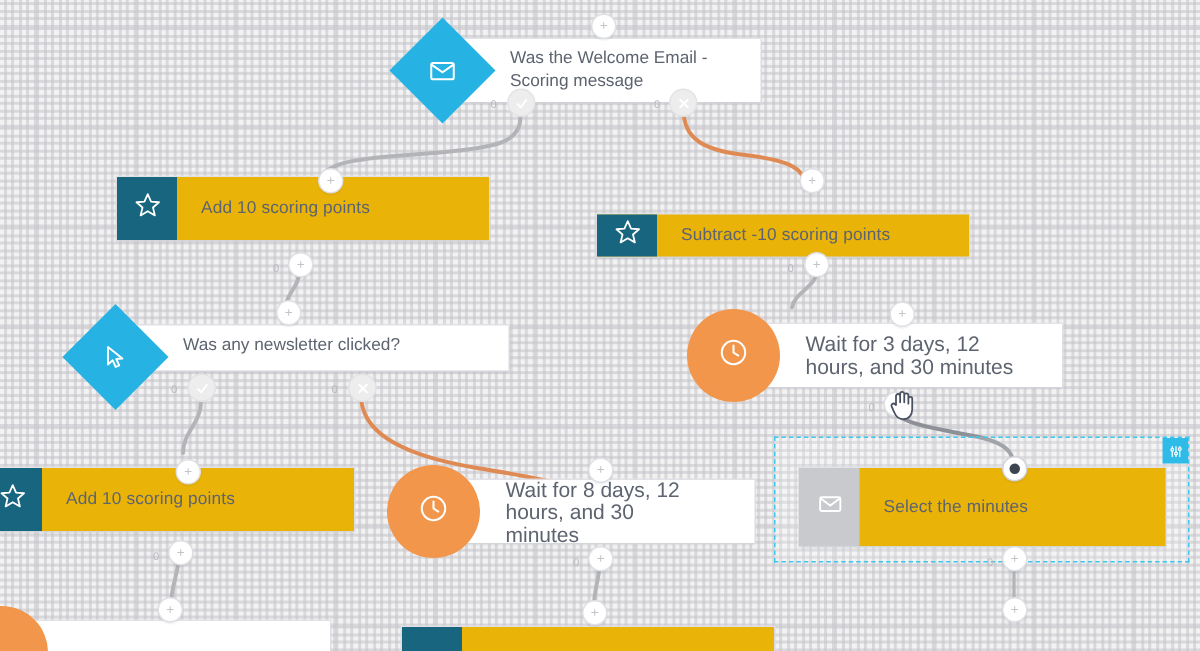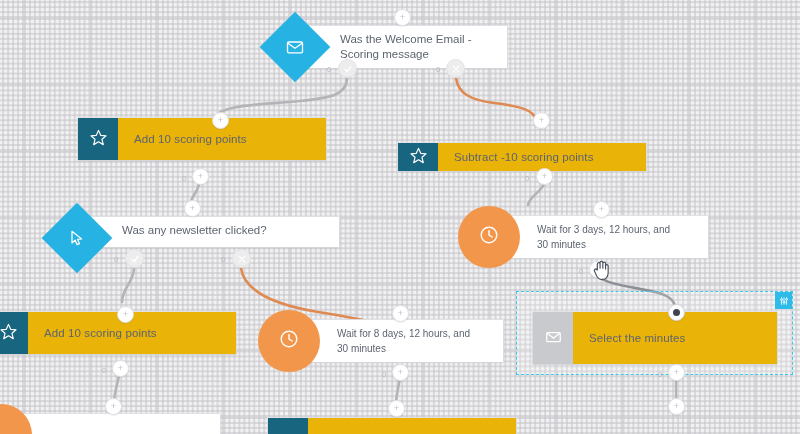--- a/index.html
+++ b/index.html
@@ -107,21 +107,21 @@
   }
   .circle-card {
     position: absolute;
     left: 31px;
     background: #ffffff;
     box-shadow: 0 1px 2px rgba(40,45,60,0.10), 0 0 0 1px rgba(225,226,231,0.9);
     display: flex;
     align-items: center;
     padding-left: 48px;
     padding-right: 28px;
-    font-size: 10px;
+    font-size: 14px;
     line-height: 15px;
     color: #5d6470;
     z-index: 1;
     box-sizing: border-box;
   }
 
   
   .diamond-node { position: absolute; }
   .diamond {
     position: absolute;

